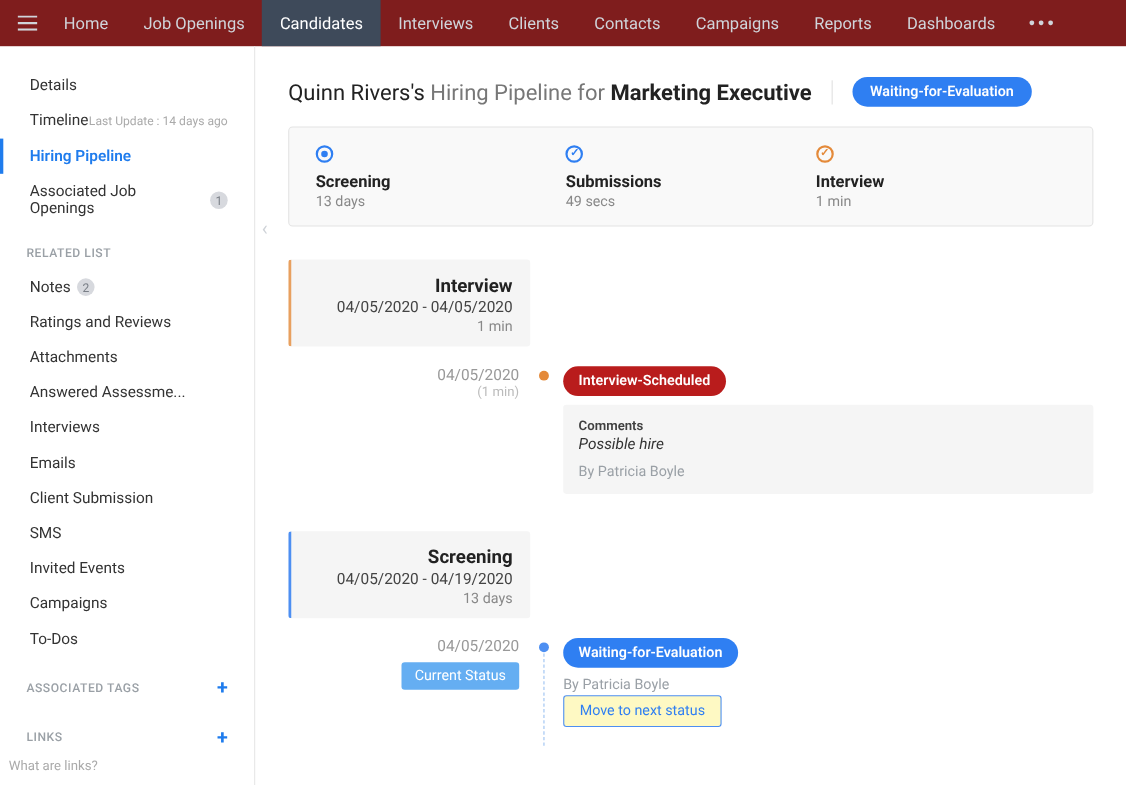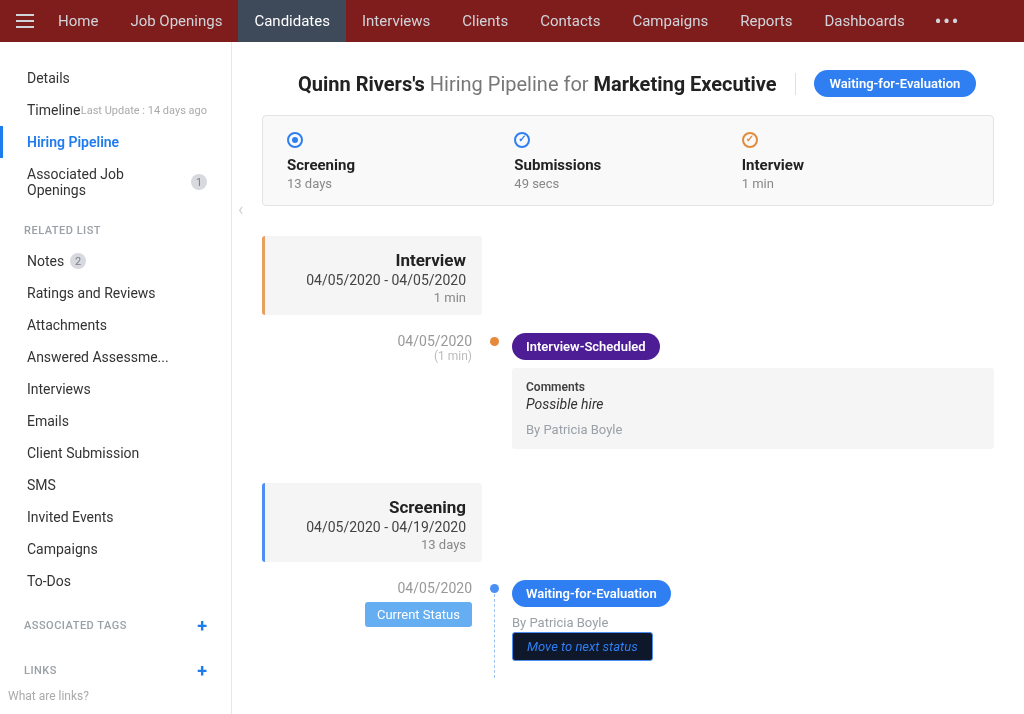--- a/index.html
+++ b/index.html
@@ -25,21 +25,21 @@
 .plus { color: #1f7ced; font-size: 18px; font-weight: bold; margin-left: auto; cursor: pointer; }
 .badge-count { background: #d7d9de; color: #7a7f87; border-radius: 50%; min-width: 16px; height: 16px; font-size: 11px; display: inline-flex; align-items: center; justify-content: center; margin-left: 6px; padding: 0 4px;}
 .side-hint { font-size: 12px; color: #aaa; padding: 2px 8px; }
 
 .main { flex: 1; position: relative; overflow-y: auto; }
 
 .collapse-chevron { position: absolute; left: 6px; top: 156px; color: #cfd3d8; cursor: pointer; font-size: 18px; }
 
 .header-row { display: flex; align-items: center; padding: 28px 30px 18px 30px; }
 .title-wrap { font-size: 20px; color: #222; }
-.title-wrap .candidate { font-weight: 700; margin-left: 36px; }
+.title-wrap .candidate { font-weight: 400; }
 .title-wrap .mid { color: #777; font-weight: 400; }
 .title-wrap .job { font-weight: 700; color: #222; }
 .vdiv { width: 1px; height: 22px; background: #e0e0e0; margin: 0 18px; }
 .pill-blue { background: #2f7ff2; color: #fff; font-size: 13px; font-weight: 600; padding: 6px 16px; border-radius: 18px; }
 
 .pipeline-box { margin: 0 30px; border: 1px solid #e3e3e3; border-radius: 4px; background: #f9f9f9; display: flex; padding: 16px 24px 14px; }
 .stage { flex: 1; }
 .stage .icon-row{ margin-bottom: 4px; height: 20px; }
 .stage-name { font-size: 15px; font-weight: 700; color: #222; }
 .stage-time { font-size: 13px; color: #888; margin-top: 2px; }
@@ -65,33 +65,33 @@
 .event-entry { display: flex; margin-top: 18px; }
 .entry-left { width: 250px; flex-shrink: 0; text-align: right; padding-right: 10px; }
 .entry-date { font-size: 14px; color: #999; }
 .entry-dur { font-size: 12px; color: #bbb; }
 .entry-col-mid { width: 24px; position: relative; display: flex; justify-content: center; padding-top: 4px; }
 .dot { width: 9px; height: 9px; border-radius: 50%; }
 .dot.orange { background: #e48a3a; }
 .dot.blue { background: #4d8ff2; }
 .entry-right { flex: 1; padding-left: 6px; }
 
-.status-pill-orange { background: #4c1d95; color: #fff; font-size: 13px; font-weight: 600; padding: 6px 14px; border-radius: 16px; display: inline-block; }
+.status-pill-orange { background: #b91c1c; color: #fff; font-size: 13px; font-weight: 600; padding: 6px 14px; border-radius: 16px; display: inline-block; }
 .status-pill-blue { background: #2f7ff2; color: #fff; font-size: 13px; font-weight: 600; padding: 6px 14px; border-radius: 16px; display: inline-block; }
 
 .comment-box { background: #f5f5f5; border-radius: 3px; padding: 12px 14px; margin-top: 8px; }
 .comment-label { font-size: 12px; color: #404040; font-weight: 600; }
 .comment-text { font-size: 14px; color: #333; margin-top: 2px; font-style: italic; }
 .by-line { font-size: 13px; color: #9aa0a6; margin-top: 10px; }
 
 .current-status-chip { background: #65aef2; color: #fff; font-size: 13px; padding: 5px 12px; border-radius: 3px; display: inline-block; margin-top: 6px; }
 
 .dashed-line { width: 1px; border-left: 1px dashed #9cc2f2; position: absolute; left: 50%; top: 14px; bottom: -48px; }
 
-.move-btn { border: 1px solid #4d8ff2; color: #2f7ff2; background: #0f172a; font-size: 13px; padding: 6px 14px; border-radius: 3px; cursor: pointer; margin-left: 280px; margin-top: 2px; display: inline-block; font-style: italic; }
+.move-btn { border: 1px solid #4d8ff2; color: #2f7ff2; background: #fef9c3; font-size: 13px; padding: 6px 14px; border-radius: 3px; cursor: pointer; margin-left: 280px; margin-top: 2px; display: inline-block; }
 
 .spacer { height: 34px; }
 </style>
 </head>
 <body>
 
 <div class="topnav">
   <div class="hamburger">
     <svg width="18" height="14" viewBox="0 0 18 14">
         <path d="M0 1h18M0 7h18M0 13h18" stroke="#d0d4da" stroke-width="2"></path>

